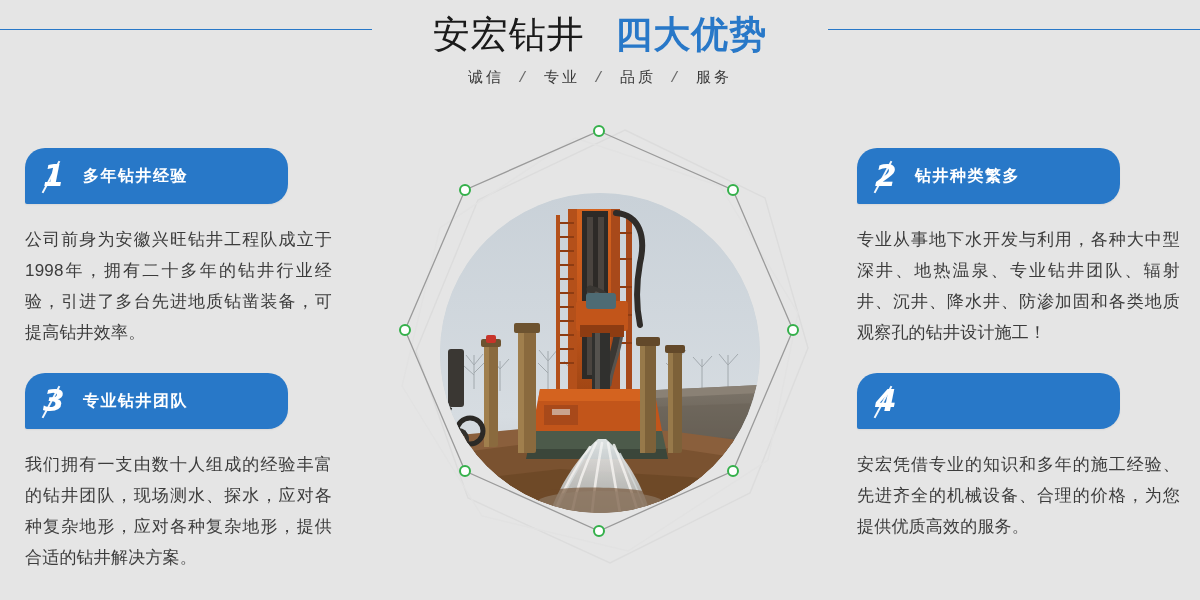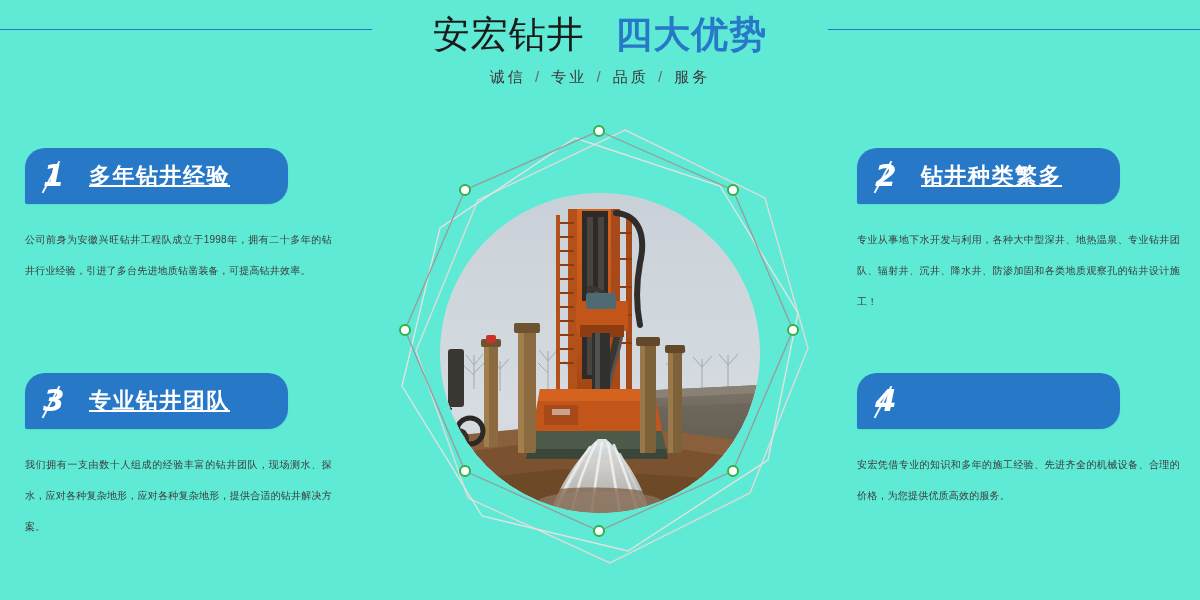--- a/index.html
+++ b/index.html
@@ -10,21 +10,21 @@
     height: 600px;
     overflow: hidden;
     background: #ffffff;
     font-family: "Liberation Sans", "DejaVu Sans", sans-serif;
   }
 
   .page {
     position: relative;
     width: 1200px;
     height: 600px;
-    background: #5eead4;
+    background: #e5e5e5;
   }
 
   
   .header {
     position: absolute;
     left: 0;
     top: 0;
     width: 1200px;
     height: 110px;
   }
@@ -63,20 +63,21 @@
   .subtitle {
     position: absolute;
     left: 0;
     top: 68px;
     width: 1200px;
     text-align: center;
     font-size: 15px;
     color: #3a3a3a;
     letter-spacing: 3px;
     white-space: nowrap;
+    font-family: Liberation Mono, monospace;
   }
   .subtitle .sep { color: #6a6a6a; margin: 0 2px; }
 
   
   .feature {
     position: absolute;
     width: 350px;
   }
   .feat-1 { left: 0px;   top: 148px; }
   .feat-3 { left: 0px;   top: 373px; }
@@ -119,35 +120,33 @@
     top: 3px;
     width: 2px;
     height: 36px;
     background: #ffffff;
     transform: rotate(28deg);
     transform-origin: center;
     opacity: 0.95;
   }
 
   .badge-label {
-    font-size: 22px;
+    font-size: 16px;
     font-weight: 700;
     color: #ffffff;
     letter-spacing: 1.5px;
-    margin-left: 6px;
     white-space: nowrap;
-    text-decoration: underline;
   }
 
   .feat-body {
     margin-top: 20px;
     padding-left: 25px;
     padding-right: 8px;
     width: 340px;
-    font-size: 10px;
+    font-size: 17px;
     line-height: 31px;
     color: #3c3c3c;
     text-align: justify;
     letter-spacing: 0.2px;
   }
   .feat-right .feat-body { padding-left: 17px; width: 348px; }
   .feat-right .badge { margin-left: 17px; }
 
   
   .center-art {

